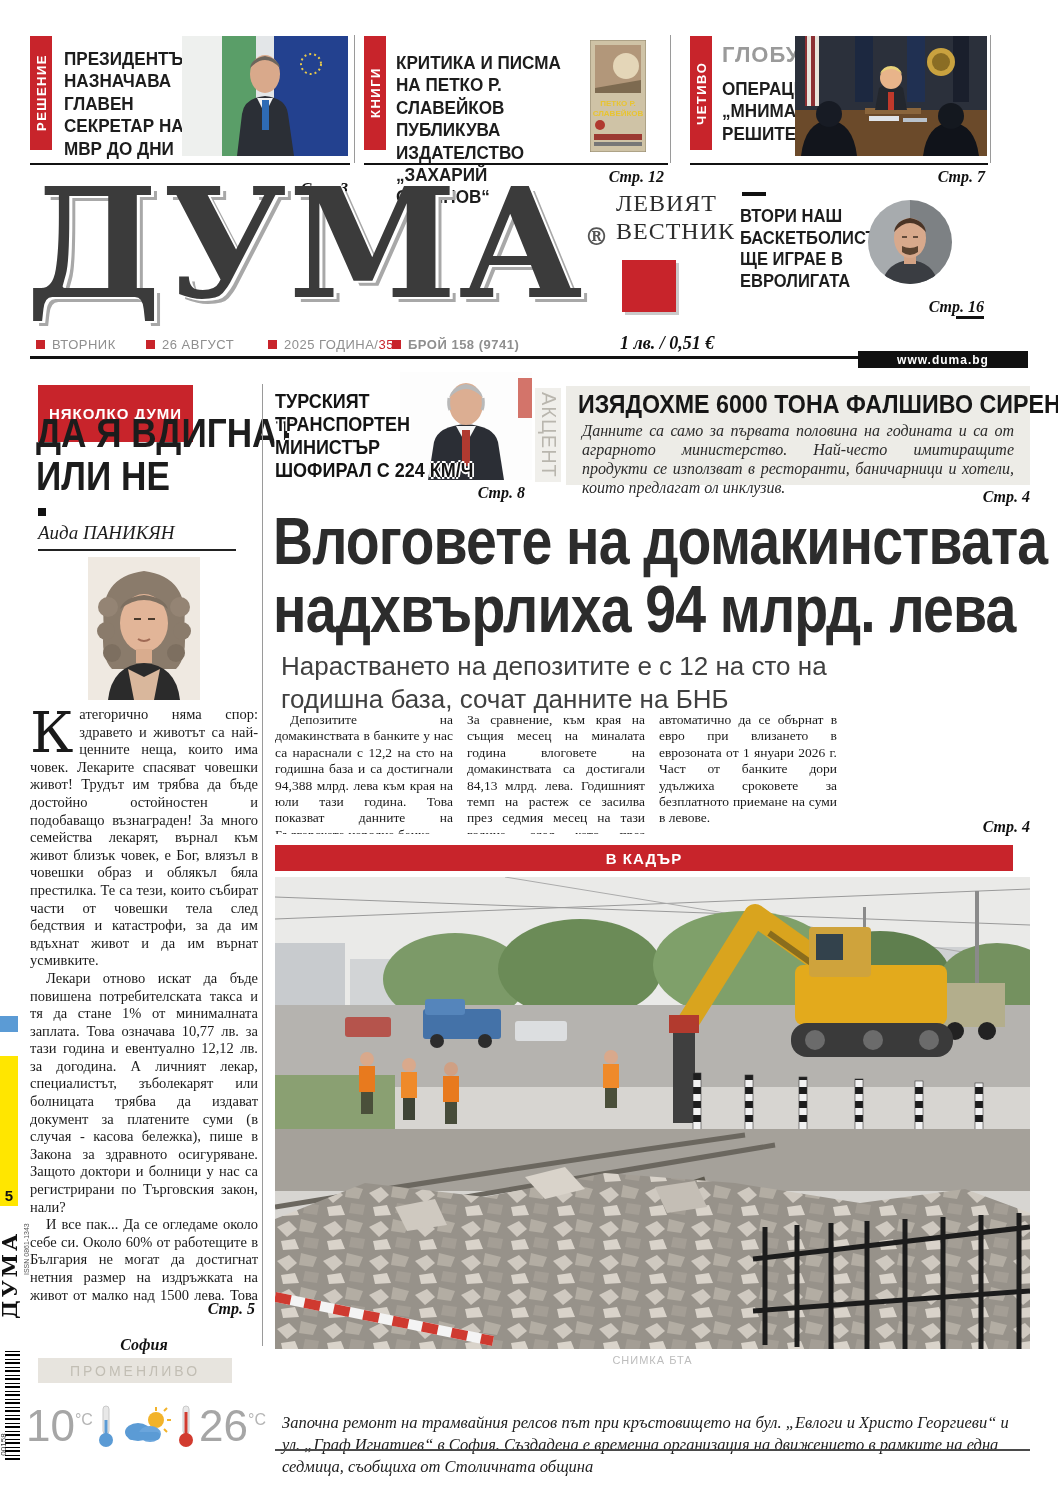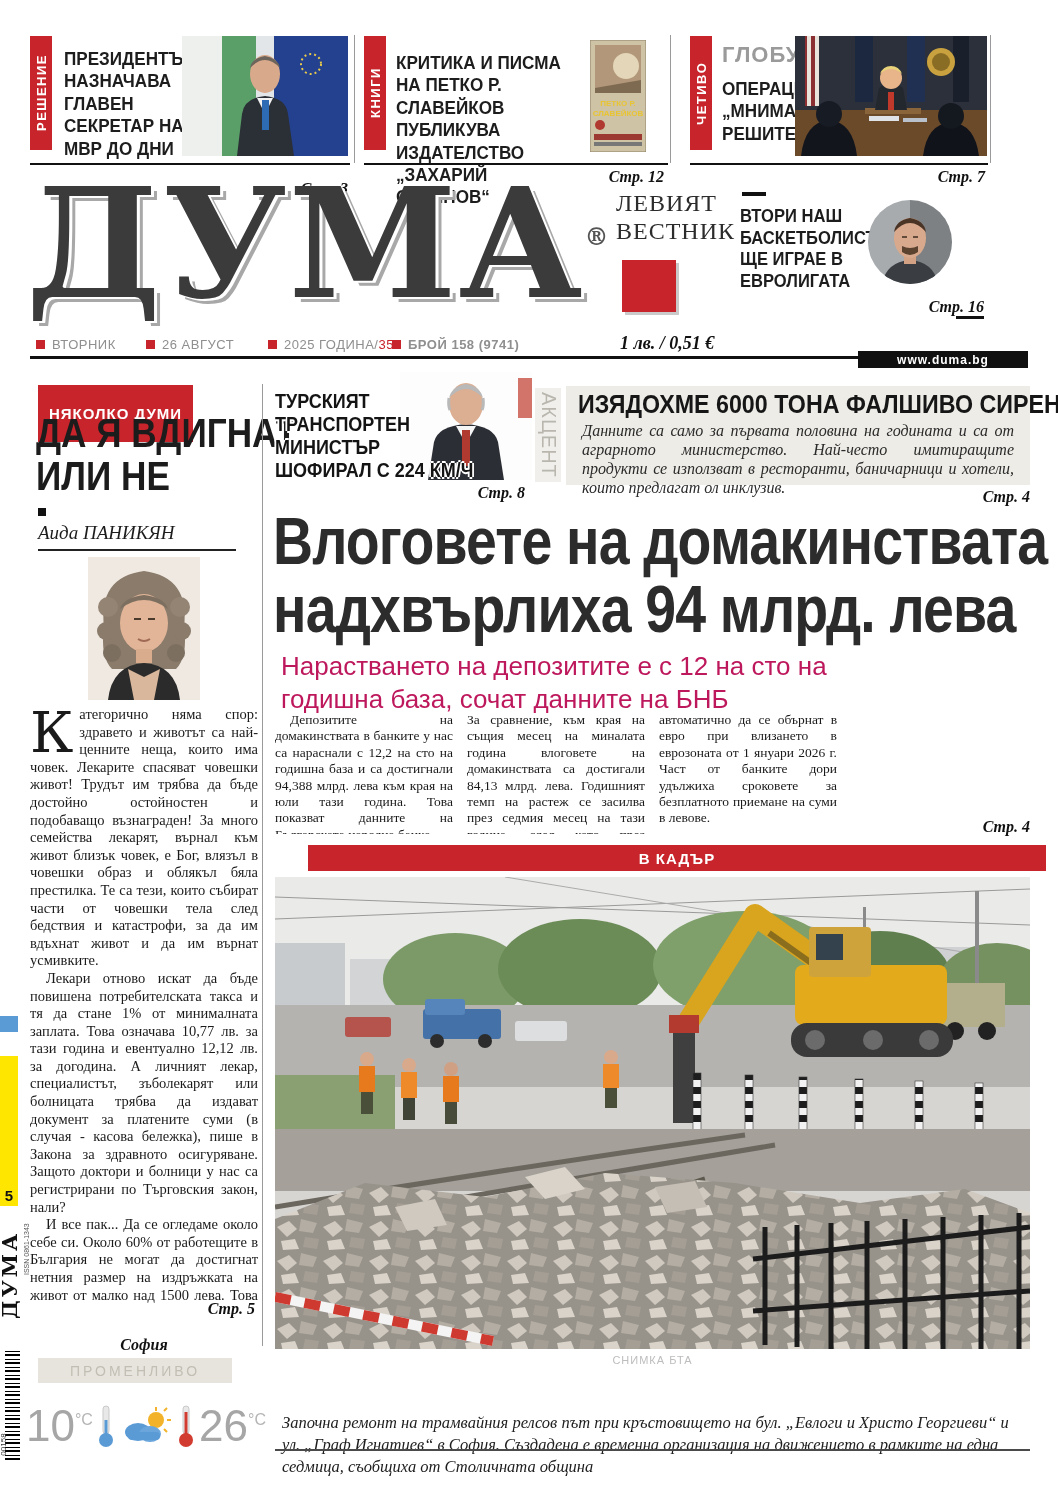--- a/index.html
+++ b/index.html
@@ -72,27 +72,27 @@
   .akcent{position:absolute;left:535px;top:388px;width:26px;height:94px;background:#f0efeb;color:#b9b6ae;
           writing-mode:vertical-rl;display:flex;align-items:center;justify-content:center;font-size:20px;letter-spacing:1px;}
   .accbox{position:absolute;left:566px;top:386px;width:464px;height:99px;background:#edece7;}
   .accbox h2{margin:6px 12px 2px;font-size:25px;line-height:1;font-weight:800;color:#161616;
              transform:scaleX(.93);transform-origin:0 0;white-space:nowrap;}
   .accbox p{margin:4px 16px 0;font-family:"Liberation Serif",serif;font-style:italic;font-size:16px;
             line-height:19px;text-align:justify;color:#2a2a2a;}
   
   .mh{position:absolute;left:273px;font-weight:800;font-size:66px;line-height:1;color:#2c2c2c;
       letter-spacing:-1px;transform:scaleX(.84);transform-origin:0 0;white-space:nowrap;}
-  .msub{position:absolute;left:281px;top:650px;font-size:26px;line-height:1.28;color:#be185d;font-weight:500;}
+  .msub{position:absolute;left:281px;top:650px;font-size:26px;line-height:1.28;color:#404040;font-weight:500;}
   .cols{position:absolute;left:275px;top:712px;width:756px;display:flex;gap:14px;}
   .col{width:178px;height:122px;overflow:hidden;font-family:"Liberation Serif",serif;font-size:13.5px;
        line-height:16.4px;text-align:justify;color:#1a1a1a;}
   .col .ind{text-indent:15px;display:block;}
   .kader{position:absolute;left:275px;top:845px;width:738px;height:26px;background:#c8242b;color:#fff;
-         font-weight:700;font-size:15px;letter-spacing:1px;display:flex;align-items:center;justify-content:center;margin-left:33px;}
+         font-weight:700;font-size:15px;letter-spacing:1px;display:flex;align-items:center;justify-content:center;}
   .bigphoto{position:absolute;left:275px;top:877px;width:755px;height:472px;}
   .credit{position:absolute;left:275px;top:1354px;width:755px;text-align:center;font-size:11px;color:#bdbdbd;letter-spacing:1px;}
   .caption{position:absolute;left:282px;top:1412px;width:745px;font-family:"Liberation Serif",serif;
            font-style:italic;font-size:16.5px;line-height:1.32;color:#1d1d1d;}
   .botrule{position:absolute;left:275px;top:1449px;width:755px;height:2px;background:#4a4a4a;}
   
   .sp-blue{position:absolute;left:0;top:1016px;width:18px;height:16px;background:#5b9bd5;}
   .sp-yellow{position:absolute;left:0;top:1056px;width:18px;height:150px;background:#ffe600;}
   .sp-num{position:absolute;left:0;bottom:2px;width:18px;text-align:center;font-weight:700;font-size:15px;color:#111;}
   .sp-duma{position:absolute;left:-2px;top:1212px;width:22px;height:125px;writing-mode:vertical-rl;

